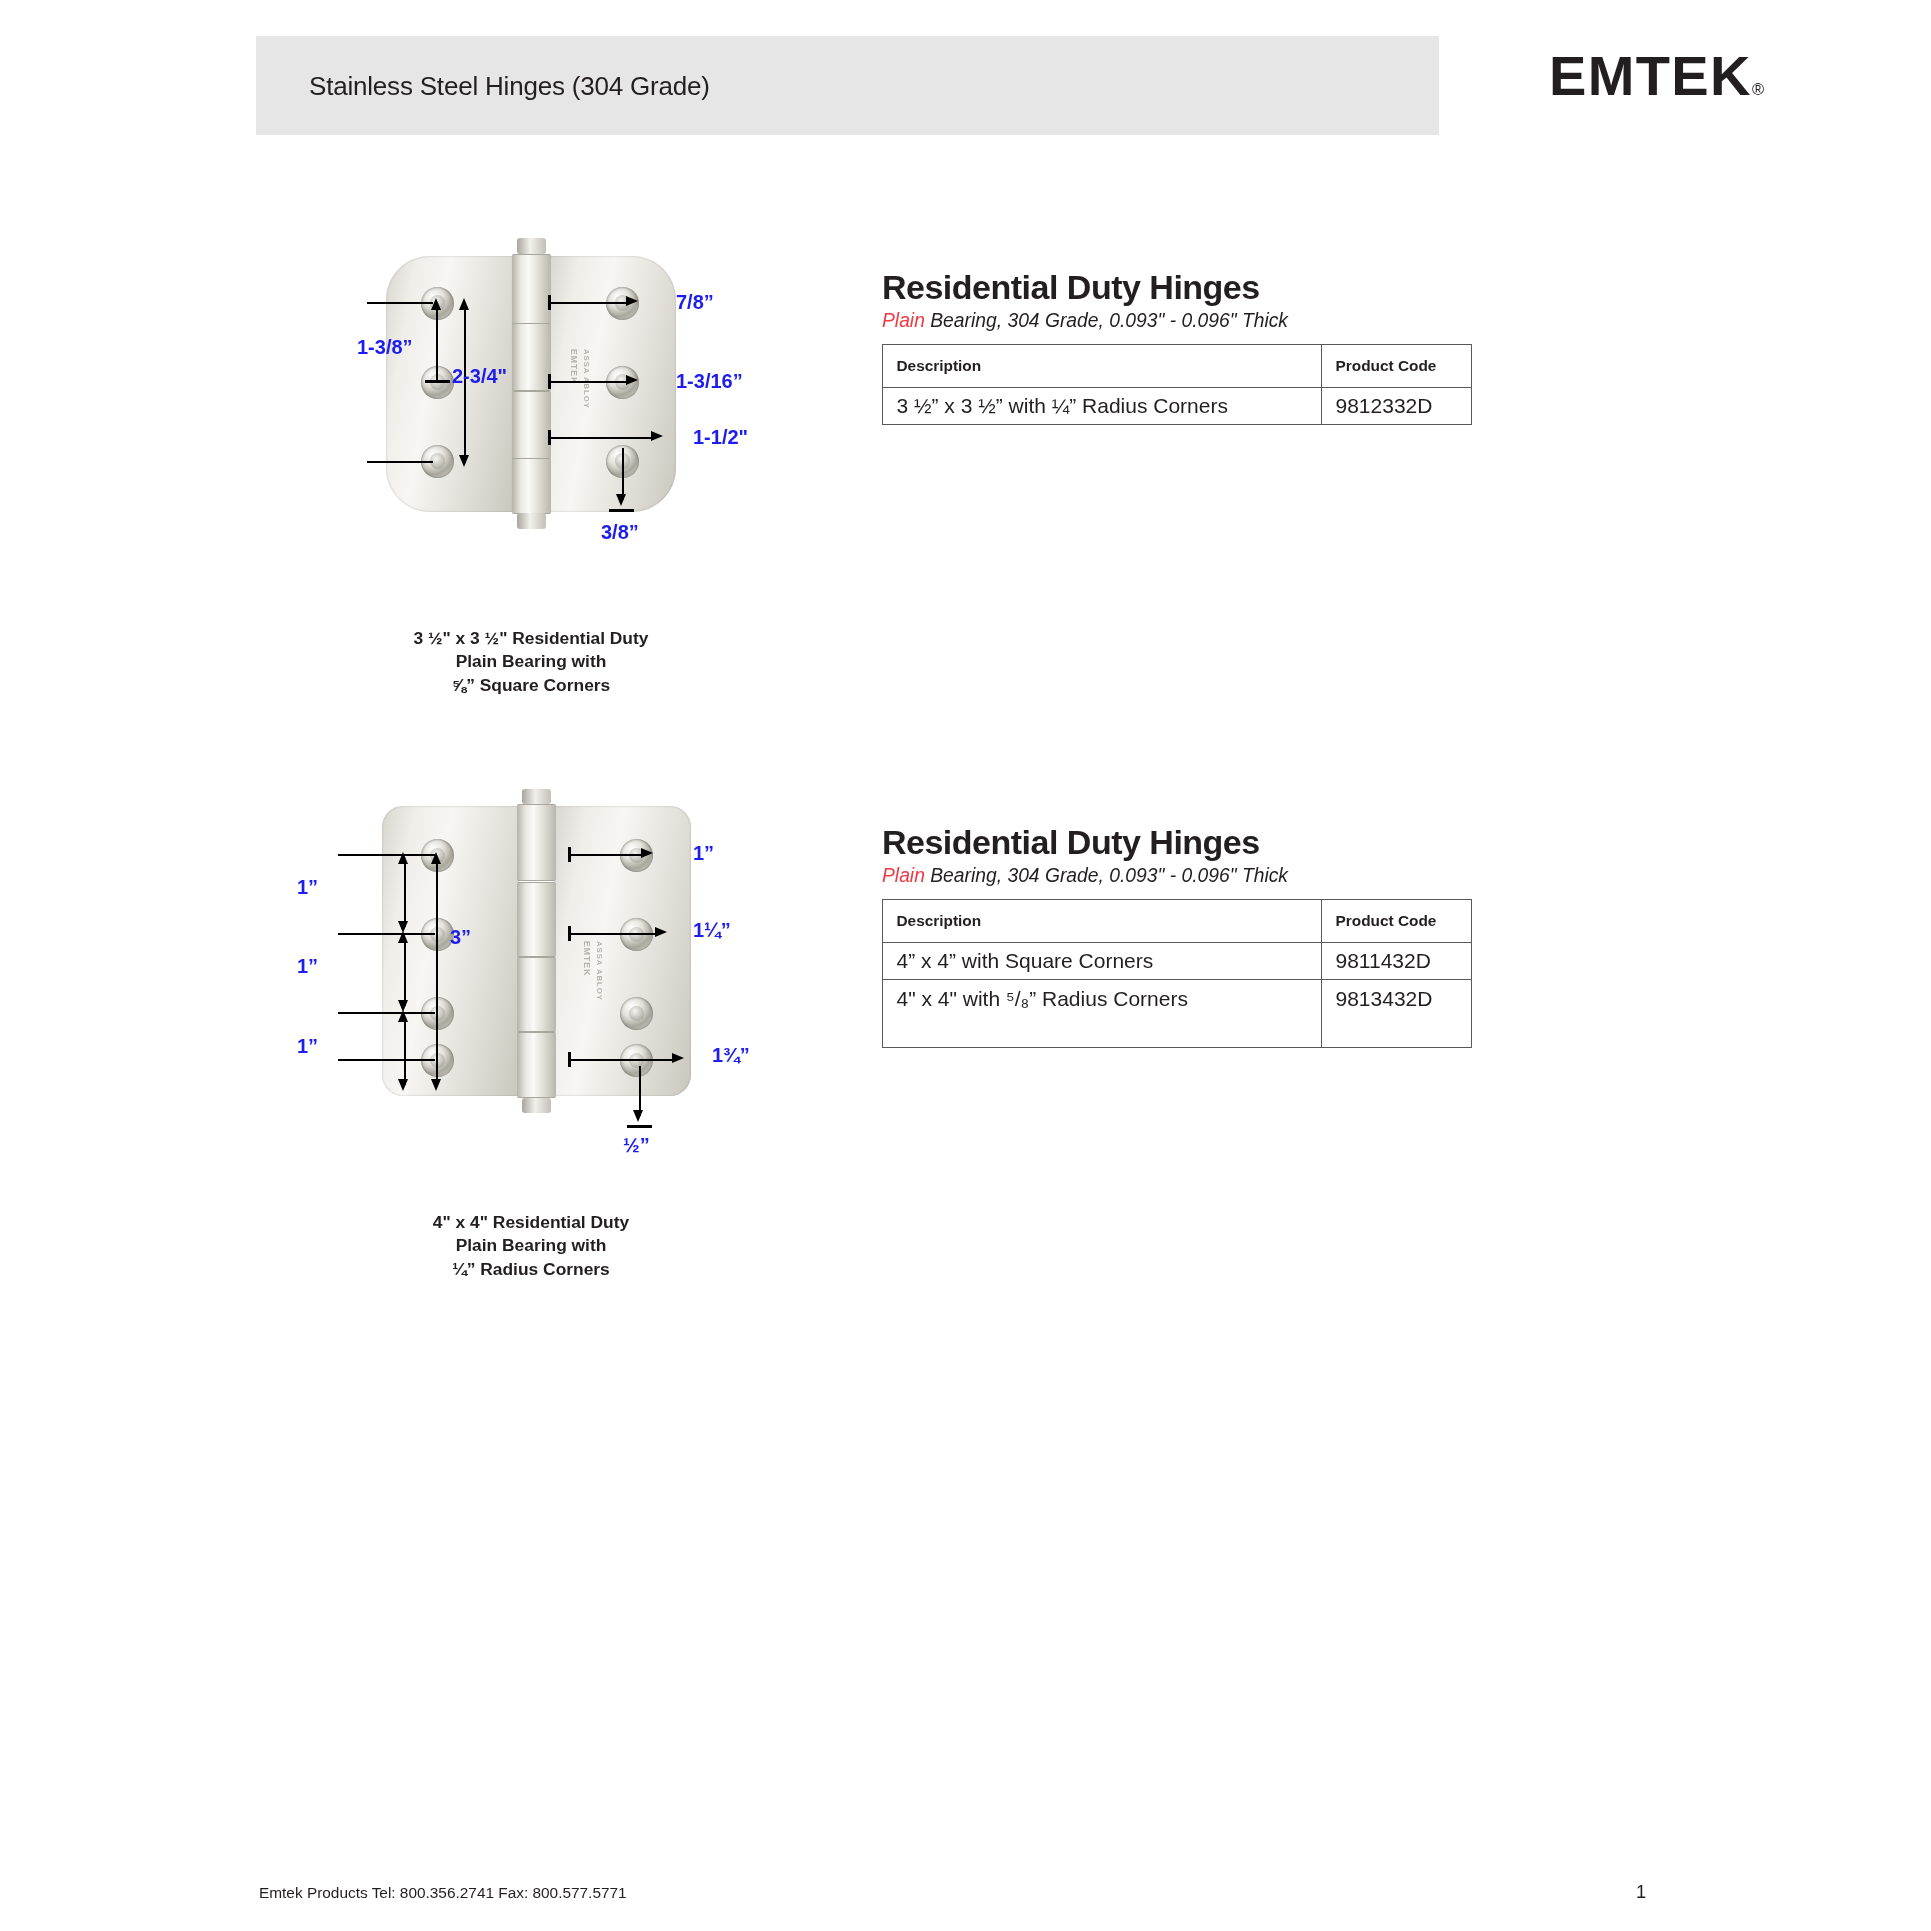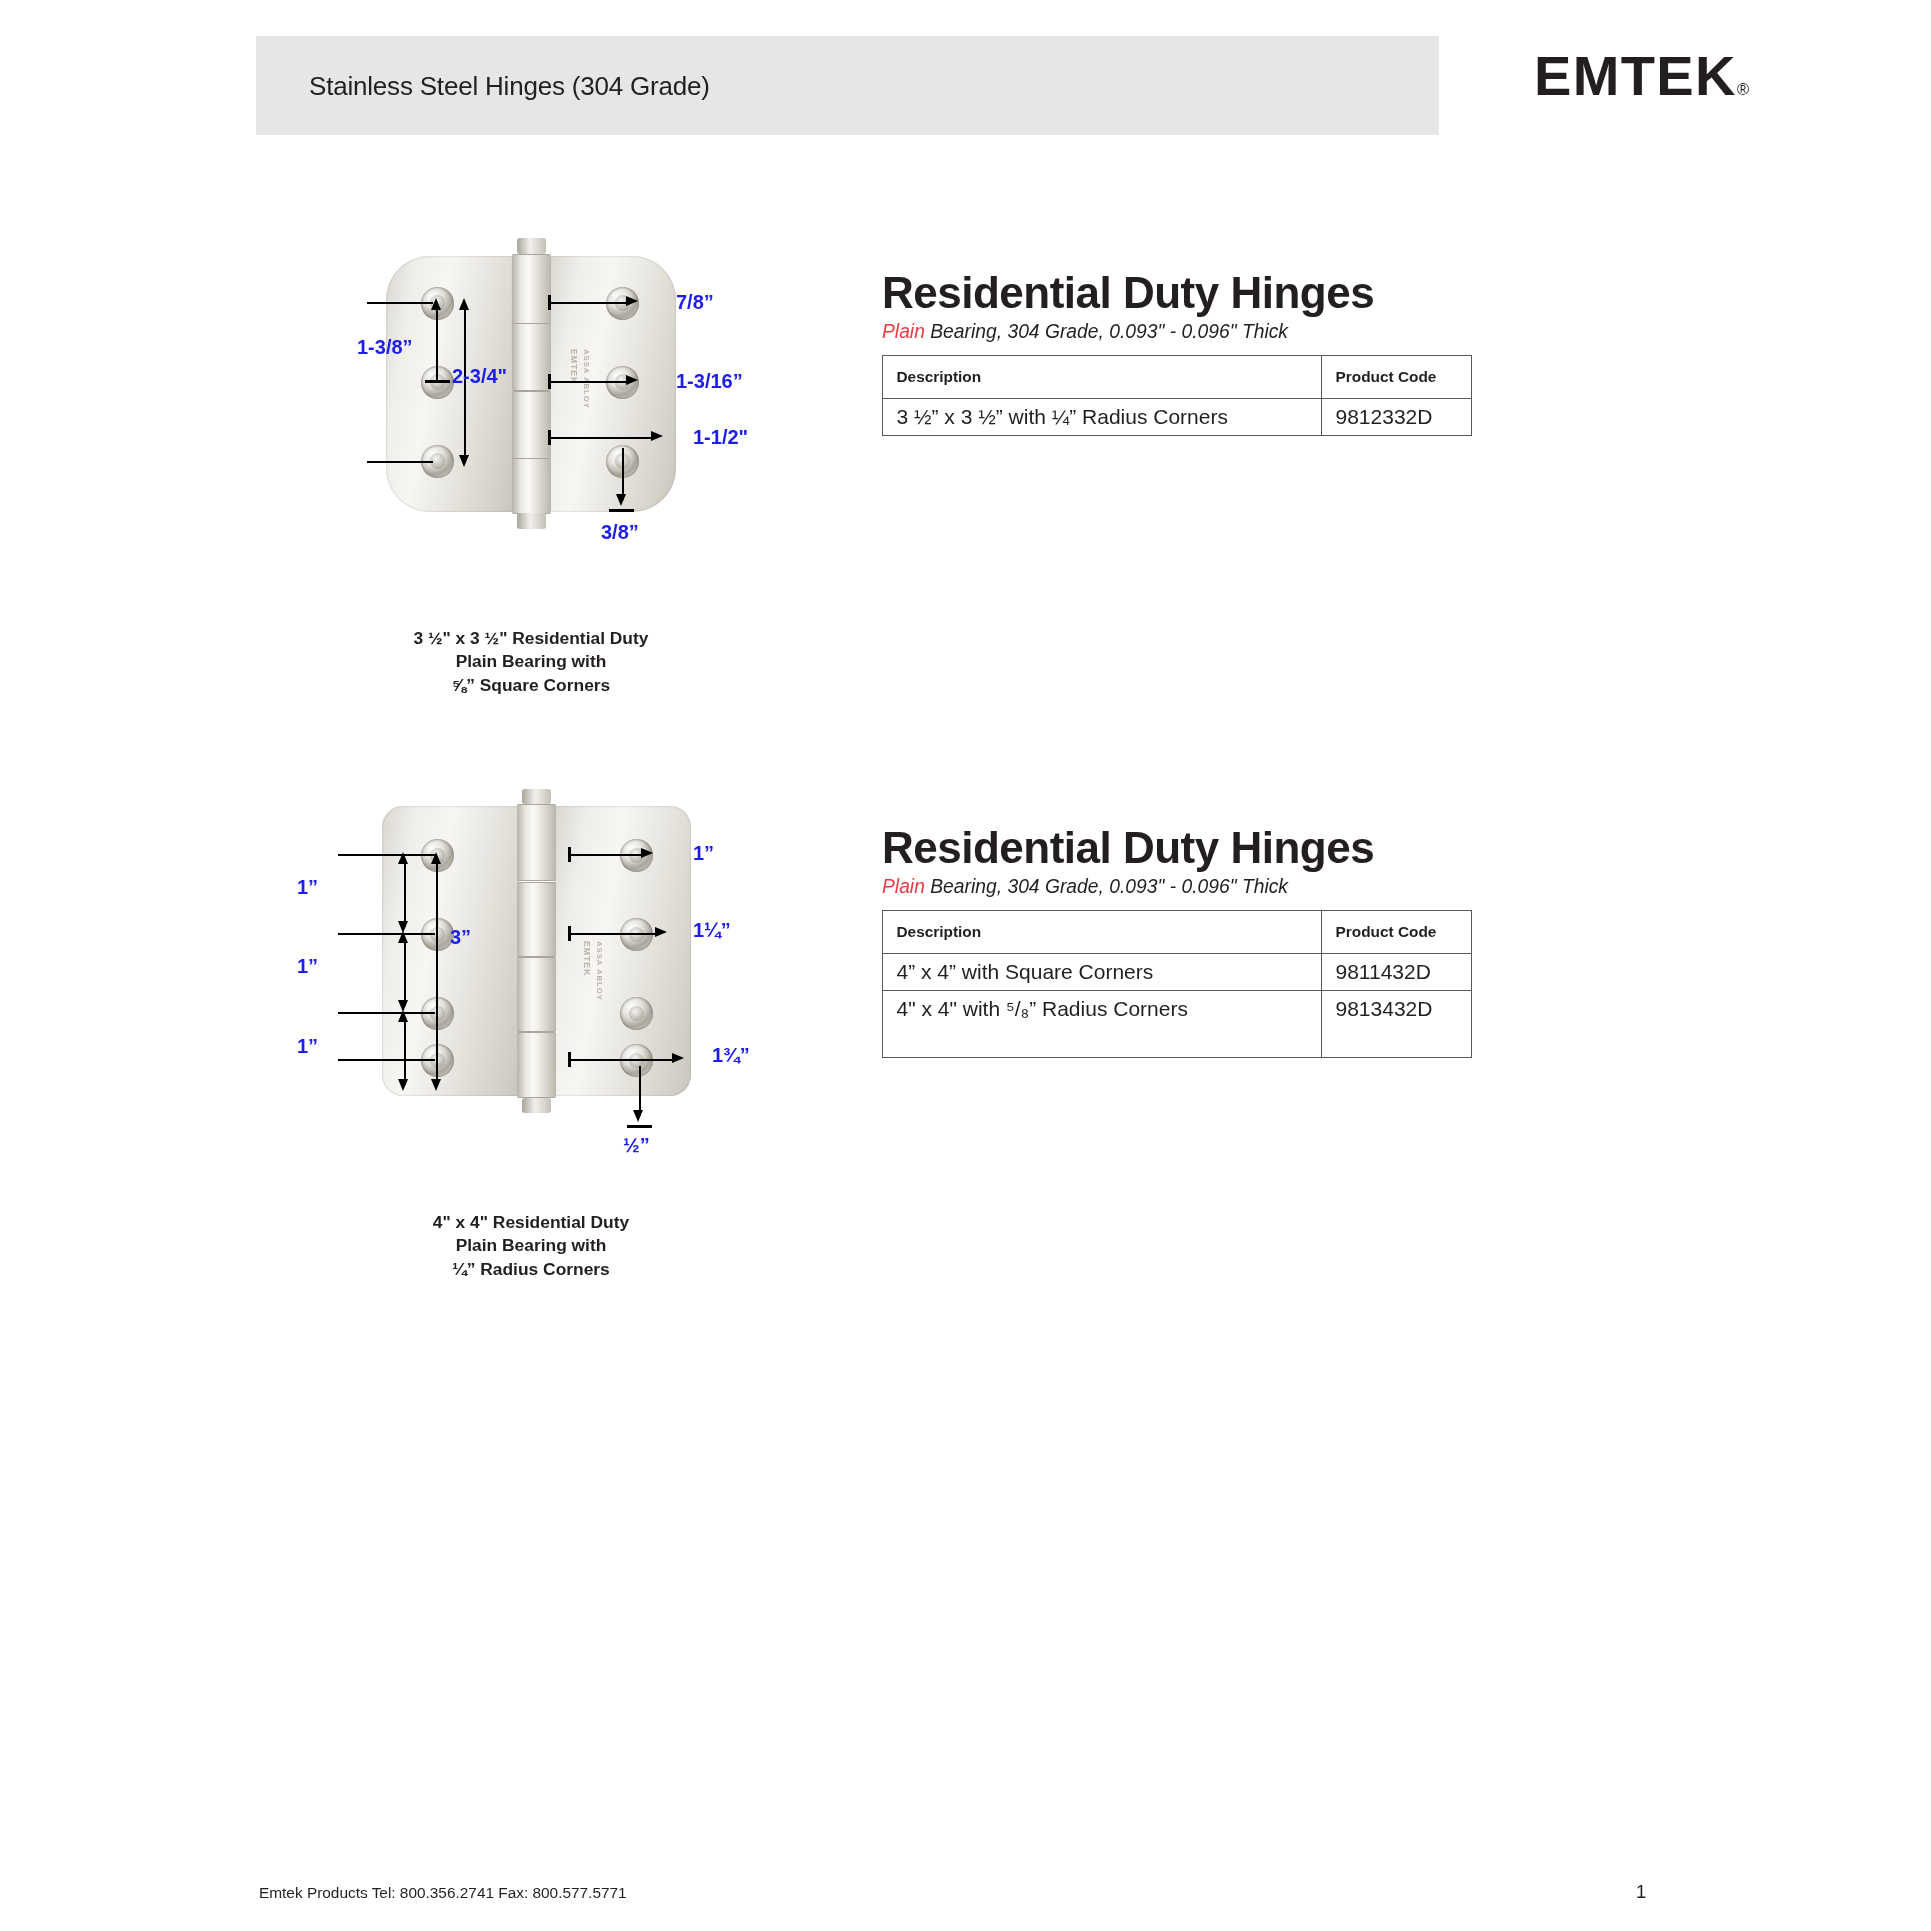--- a/index.html
+++ b/index.html
@@ -30,21 +30,21 @@
     left: 309px;
     top: 71px;
     font-size: 26px;
     font-weight: 400;
     letter-spacing: -0.2px;
     color: #231f20;
     white-space: nowrap;
   }
   .brand {
     position: absolute;
-    right: 182px;
+    right: 167px;
     top: 48px;
     font-size: 56px;
     font-weight: 700;
     letter-spacing: 1.4px;
     color: #231f20;
     white-space: nowrap;
     line-height: 1;
   }
   .brand .reg {
     font-size: 16.4px;
@@ -54,21 +54,21 @@
   }
 
   
   .section { position: absolute; }
   .sec1 { left: 0; top: 241px; }
   .sec2 { left: 0; top: 772px; }
 
   
   .spec-col { position: absolute; }
   .spec-title {
-    font-size: 44px;
+    font-size: 34px;
     font-weight: 700;
     letter-spacing: -0.5px;
     color: #231f20;
     white-space: nowrap;
     line-height: 1.05;
   }
   .spec-sub {
     margin-top: 4.8px;
     font-size: 19.3px;
     font-style: italic;

